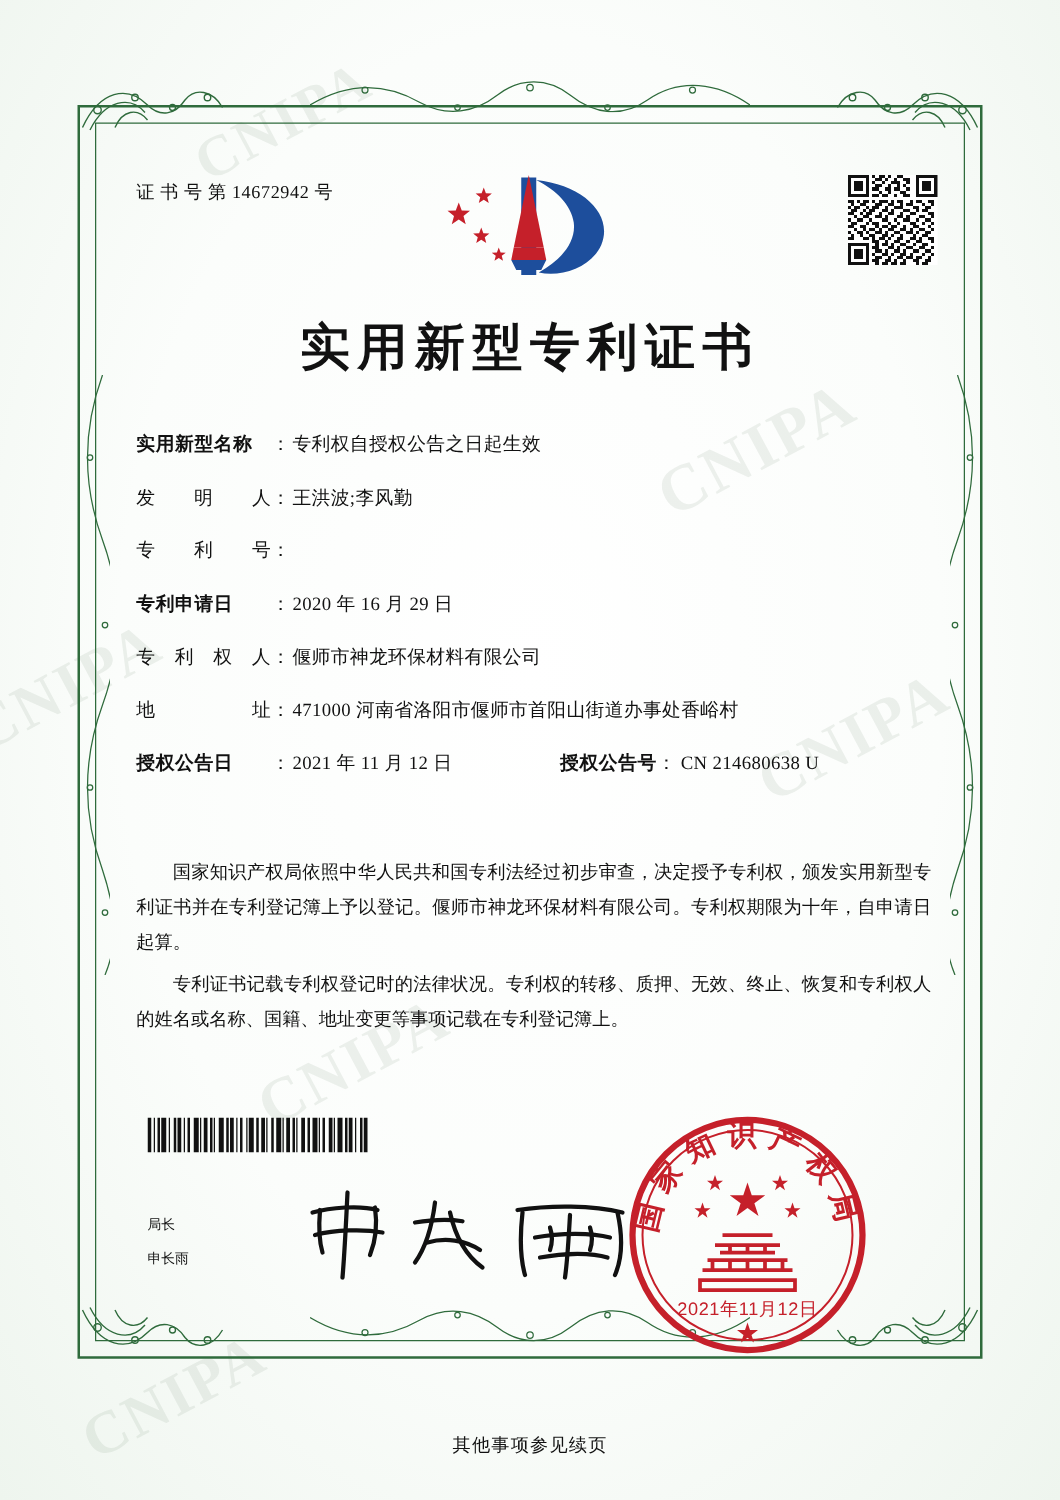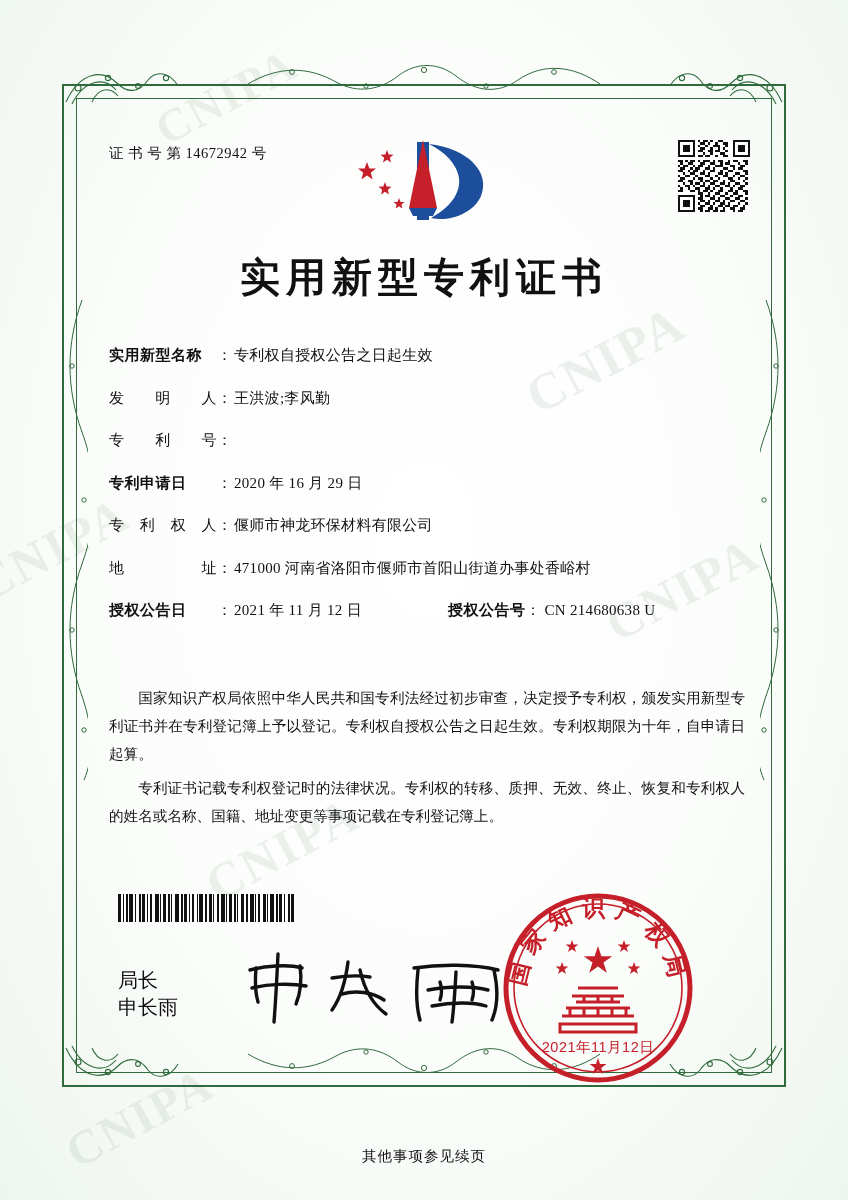--- a/index.html
+++ b/index.html
@@ -172,21 +172,21 @@
     align-items: stretch;
     overflow: hidden;
   }
   .barcode i { display: block; height: 100%; background: #111; }
 
   
   .sig-label {
     position: absolute;
     left: 42px;
     top: 869px;
-    font-size: 20px;
+    font-size: 11px;
     line-height: 27px;
     color: #111;
   }
   .signature {
     position: absolute;
     left: 160px;
     top: 850px;
     width: 290px;
     height: 80px;
   }
@@ -627,21 +627,21 @@
         <span class="field-colon">：</span>
         <span class="field-value">2021 年 11 月 12 日</span>
         <span class="second-label">授权公告号</span>
         <span>：</span>
         <span class="second-value">CN 214680638 U</span>
       </div>
 
     </div>
 
     <div class="paragraphs">
-      <p>国家知识产权局依照中华人民共和国专利法经过初步审查，决定授予专利权，颁发实用新型专利证书并在专利登记簿上予以登记。专利权自授权公告之日起生效。专利权期限为十年，自申请日起算。</p>
+      <p>国家知识产权局依照中华人民共和国专利法经过初步审查，决定授予专利权，颁发实用新型专利证书并在专利登记簿上予以登记。偃师市神龙环保材料有限公司。专利权期限为十年，自申请日起算。</p>
       <p>专利证书记载专利权登记时的法律状况。专利权的转移、质押、无效、终止、恢复和专利权人的姓名或名称、国籍、地址变更等事项记载在专利登记簿上。</p>
     </div>
 
     <div class="barcode">
       <i style="width:3px"></i>
         <i style="width:2px;background:transparent"></i>
       <i style="width:1px"></i>
         <i style="width:2px;background:transparent"></i>
       <i style="width:2px"></i>
         <i style="width:1px;background:transparent"></i>

